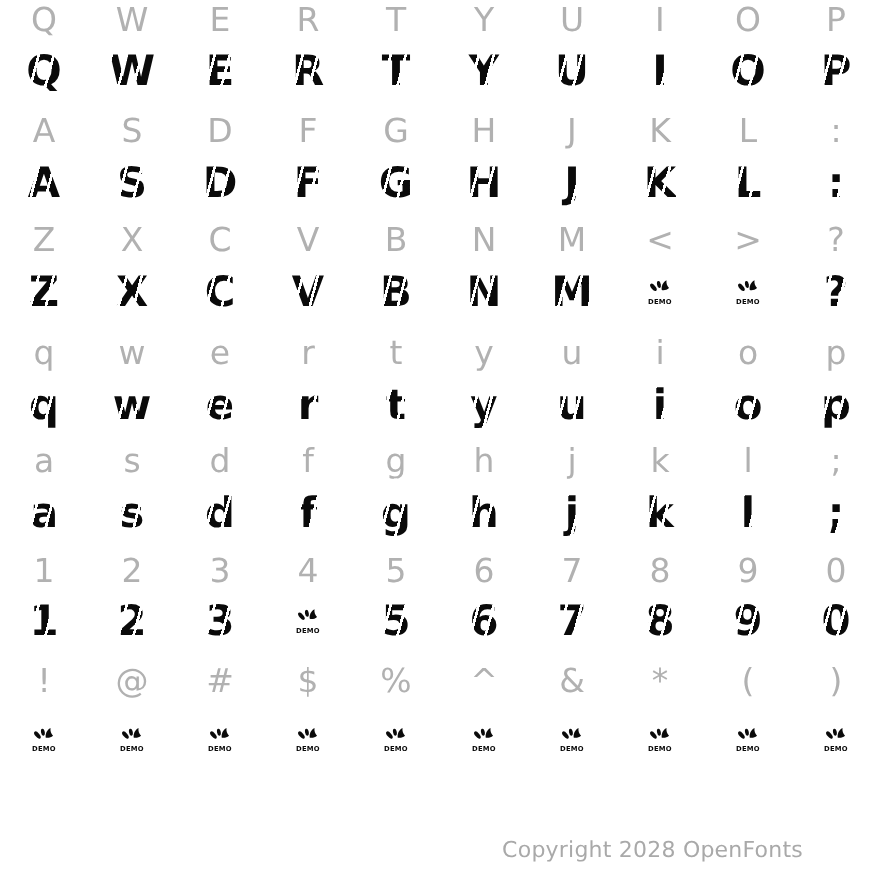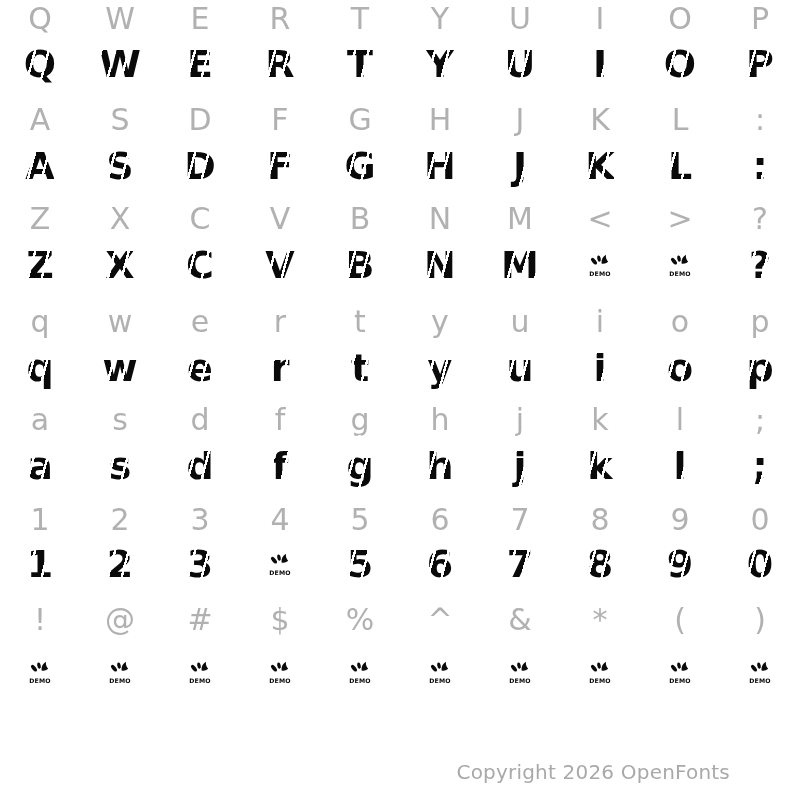--- a/index.html
+++ b/index.html
@@ -295,14 +295,14 @@
             <text x="11" y="24" text-anchor="middle" font-size="6.2" font-weight="bold" font-family="DejaVu Sans, sans-serif" letter-spacing="0.2" fill="currentColor">DEMO</text>
           </svg></div>
         <div class="cell demo"><svg viewBox="0 0 22 26" width="22" height="26" class="demo-glyph">
             <ellipse cx="5" cy="9.2" rx="1.9" ry="4" transform="rotate(-40 5 9.2)" fill="currentColor"></ellipse>
             <ellipse cx="10" cy="6.6" rx="1.7" ry="3.2" transform="rotate(-10 10 6.6)" fill="currentColor"></ellipse>
             <path fill="currentColor" d="M12.6 11.6 C12.1 8 13.6 4.6 16.9 2.8 C16.6 5.6 17.4 7.9 19.2 9.8 C17.2 11.5 15 12.1 12.6 11.6 Z"></path>
             <text x="11" y="24" text-anchor="middle" font-size="6.2" font-weight="bold" font-family="DejaVu Sans, sans-serif" letter-spacing="0.2" fill="currentColor">DEMO</text>
           </svg></div>
       </div>
     </div>
-  <div class="copyright">Copyright 2026 OpenFonts</div>
+  <div class="copyright">Copyright 2028 OpenFonts</div>
 </div>
 
 </body></html>

